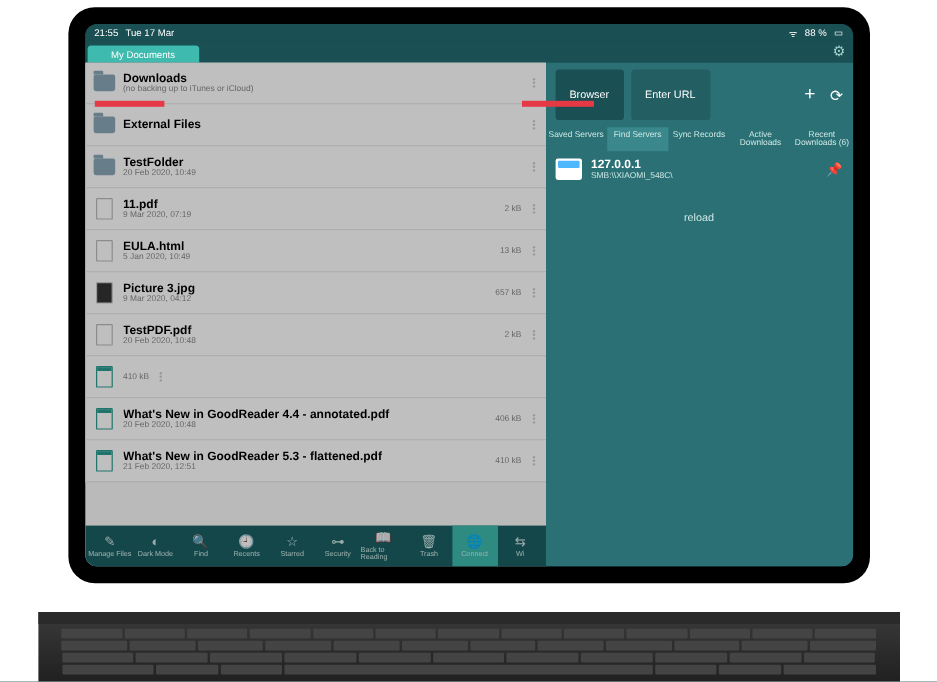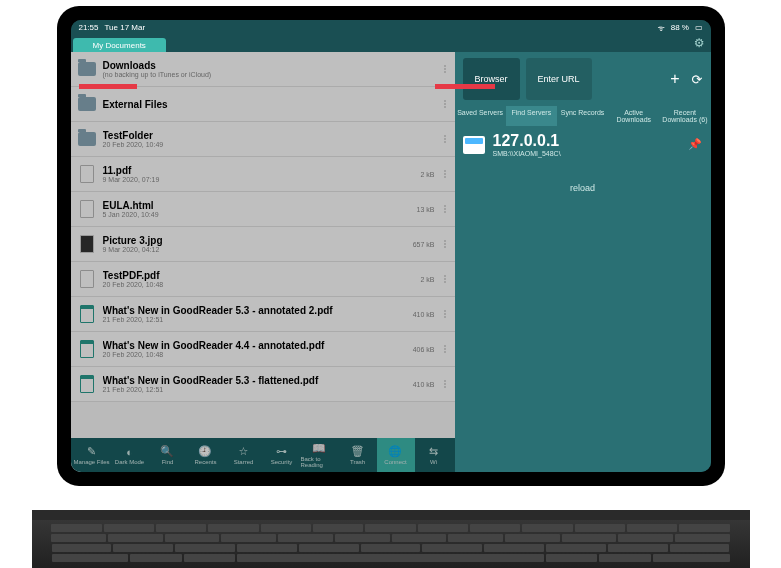--- a/index.html
+++ b/index.html
@@ -39,21 +39,21 @@
 .rp-btn.active { background: #1a4f53; }
 .rp-plus { margin-left: auto; font-size: 16px; color: #fff; }
 .rp-refresh { font-size: 13px; color: #fff; margin-left: 6px; }
 .rp-tabs { display: flex; font-size: 7px; text-align: center; }
 .rp-tab { flex: 1; padding: 3px 2px; color: #cfe8e6; }
 .rp-tab.active { background: #3a888c; }
 .server-row { display: flex; align-items: center; padding: 6px 8px; gap: 8px; }
 .server-ico { width: 22px; height: 18px; background: #fff; border-radius: 2px; position: relative; }
 .server-ico::after { content: ''; position: absolute; top: 2px; left: 2px; right: 2px; height: 6px; background: #4db8ff; border-radius: 1px; }
 .server-text { flex: 1; }
-.server-name { font-size: 16px; font-weight: 600; }
+.server-name { font-size: 10px; font-weight: 600; }
 .server-sub { font-size: 7px; color: #cfe8e6; }
 .pin { font-size: 11px; color: #cfe8e6; }
 .reload { text-align: center; font-size: 9px; color: #cfe8e6; margin-top: 20px; }
 .keyboard { width: 718px; height: 72px; background: linear-gradient(#3a3a3a, #1a1a1a); margin: 0 auto; border-radius: 0 0 6px 6px; position: relative; }
 .kb-deck { height: 10px; background: #2a2a2a; }
 .kb-keys { padding: 4px 20px; display: flex; flex-direction: column; gap: 2px; }
 .kb-row { display: flex; gap: 2px; justify-content: center; }
 .key { height: 8px; background: #444; border-radius: 1px; flex: 1; }
 </style>
 </head>
@@ -183,24 +183,20 @@
                 <div class="row-handles">
                   <span></span>
                   <span></span>
                   <span></span>
                 </div>
               </div>
               <div class="file-row">
                 <div class="file-icon">
                   <div class="doc-ico green"></div>
                 </div>
-                <div class="file-text">
-                  <div class="file-name">What's New in GoodReader 5.3 - annotated 2.pdf</div>
-                  <div class="file-meta">21 Feb 2020, 12:51</div>
-                </div>
                 <div class="file-size">410 kB</div>
                 <div class="row-handles">
                   <span></span>
                   <span></span>
                   <span></span>
                 </div>
               </div>
               <div class="file-row">
                 <div class="file-icon">
                   <div class="doc-ico green"></div>

